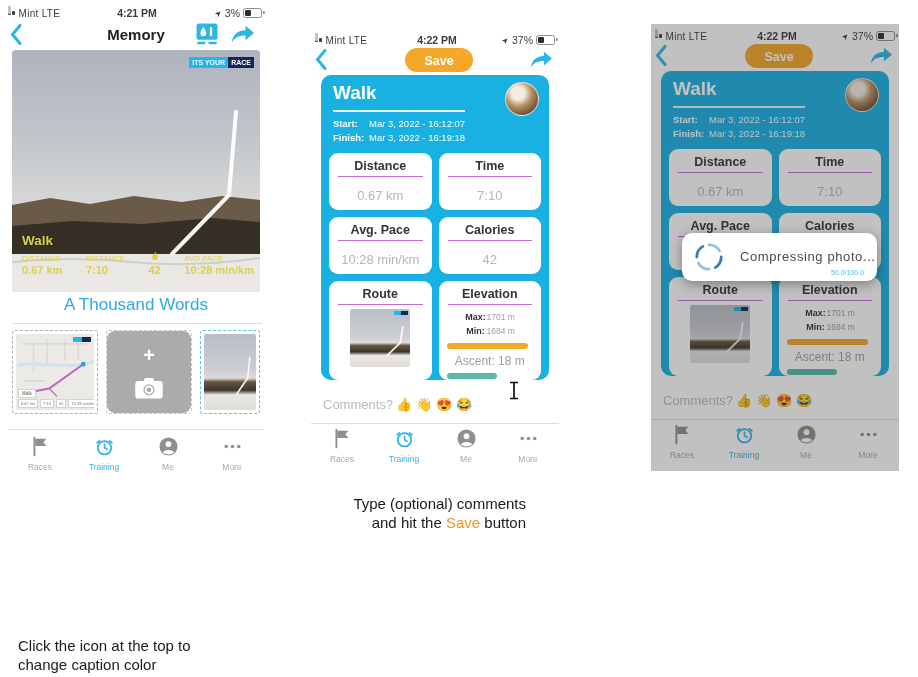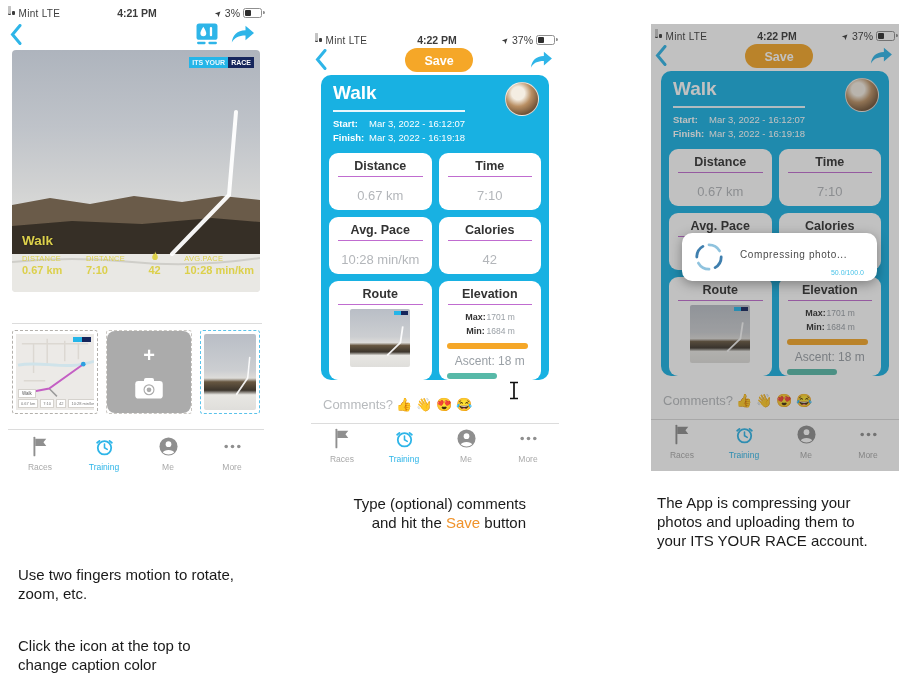--- a/index.html
+++ b/index.html
@@ -91,21 +91,21 @@
   .p2divider{position:absolute;left:0;right:0;top:395px;}
   .p2tabs{position:absolute;left:0;right:0;top:400px;}
 
   .ibeam{position:absolute;left:197px;top:353px;width:12px;height:19px;z-index:5;}
 
   
   .dim{position:absolute;inset:0;background:rgba(50,50,50,.30);z-index:8;}
   .pdialog{position:absolute;left:31px;top:209px;width:195px;height:48px;background:#fff;border-radius:10px;
     box-shadow:0 3px 12px rgba(0,0,0,.35);z-index:9;}
   .spin{position:absolute;left:12px;top:9px;width:30px;height:30px;}
-  .pd-msg{position:absolute;left:58px;top:16px;font-size:10px;color:#4a4a4a;letter-spacing:.6px;}
+  .pd-msg{position:absolute;left:58px;top:16px;font-size:13px;color:#4a4a4a;letter-spacing:.6px;}
   .pd-prog{position:absolute;right:13px;bottom:5px;font-size:7px;color:#49c3e8;}
 
   
   .cap{position:absolute;font-size:15px;color:#1a1a1a;line-height:1.28;}
   .cap .hl{color:#f0932b;}
 </style>
 </head>
 <body>
 
 <div id="stage">
@@ -125,20 +125,21 @@
         <span>3%</span>
         <span class="batt"></span>
       </span>
     </div>
   </div>
 
   <div class="abs" style="left:10px;top:22px;width:252px;height:26px;">
     <svg class="abs" style="left:0;top:2px;" width="12" height="21" viewBox="0 0 12 21">
         <path d="M10 1.5 L2.5 10.5 L10 19.5" fill="none" stroke="#2eb5e8" stroke-width="3" stroke-linecap="round"></path>
       </svg>
+    <div class="abs" style="left:0;width:252px;text-align:center;top:4px;font-size:15px;font-weight:bold;color:#222;">Memory</div>
     <svg class="abs" style="left:186px;top:1px;" width="22" height="22" viewBox="0 0 21 21">
       <rect x="0.5" y="0.5" width="20" height="15.5" rx="2.5" fill="#2eb5e8"></rect>
       <path d="M7 3.5 C7 3.5 4.2 7.8 4.2 9.8 a2.8 2.8 0 0 0 5.6 0 C9.8 7.8 7 3.5 7 3.5Z" fill="#fff"></path>
       <rect x="13.2" y="3.8" width="2.2" height="8.8" rx="1" fill="#fff"></rect>
       <rect x="1" y="18" width="8.2" height="2.2" rx="1" fill="#2eb5e8"></rect>
       <rect x="11.8" y="18" width="8.2" height="2.2" rx="1" fill="#2eb5e8"></rect>
     </svg>
     <svg class="abs" style="left:221px;top:3px;" width="24" height="19" viewBox="0 0 24 19">
         <path d="M14.5 0.8 L23 8 L14.5 15.2 V10.6 C7.5 10.6 3.4 12.8 0.8 17.6 C1.6 10 6 5.6 14.5 5.2 Z" fill="#2eb5e8"></path>
       </svg>
@@ -174,20 +175,21 @@
           <div class="s-value">42</div>
         </div>
         <div>
           <div class="s-label">AVG.PACE</div>
           <div class="s-value">10:28 min/km</div>
         </div>
       </div>
     </div>
   </div>
 
+  <div class="abs photo-cap">A Thousand Words</div>
 
   <div class="abs divider" style="left:12px;top:323px;width:250px;"></div>
 
   <div class="abs thumb dash-gray" style="left:12px;width:86px;">
     <div class="map-inner">
       <svg viewBox="0 0 80 78" style="position:absolute;inset:0;width:100%;height:100%;">
         <path d="M6 10 H74 M18 10 V40 M32 5 V32 M50 7 V28 M64 9 V26 M8 48 H30" stroke="#dcd8d2" stroke-width="1.5" fill="none"></path>
         <path d="M2 32 C26 27 52 38 80 28" stroke="#cfe3ea" stroke-width="3" fill="none"></path>
         <path d="M34 56 L42 64" stroke="#9a9a9a" stroke-width="1.5" fill="none"></path>
         <polyline points="7,61 34,56 69,31" fill="none" stroke="#c45fc4" stroke-width="2"></polyline>
@@ -531,22 +533,20 @@
             <path stroke="#8fc3de" d="M16 29 a13 13 0 0 1 -11.3 -6.5"></path>
             <path stroke="#3f7fae" d="M3 16 a13 13 0 0 1 6.5 -11.3"></path>
           </g>
         </svg>
         <div class="pd-msg">Compressing photo...</div>
         <div class="pd-prog">50.0/100.0</div>
       </div>
     </div>
   </div>
 
-  <div class="cap" style="left:18px;top:565px;width:252px;">Use two fingers motion to rotate, zoom, etc.</div>
   <div class="cap" style="left:18px;top:636px;width:212px;">Click the icon at the top to change caption color</div>
 
   <div class="cap" style="left:340px;top:494px;width:186px;text-align:right;">
     <span>Type (optional) comments and hit the </span><span class="hl">Save</span><span> button</span>
   </div>
 
-  <div class="cap" style="left:657px;top:493px;width:222px;">The App is compressing your photos and uploading them to your ITS YOUR RACE account.</div>
 
 </div>
 
 </body></html>

